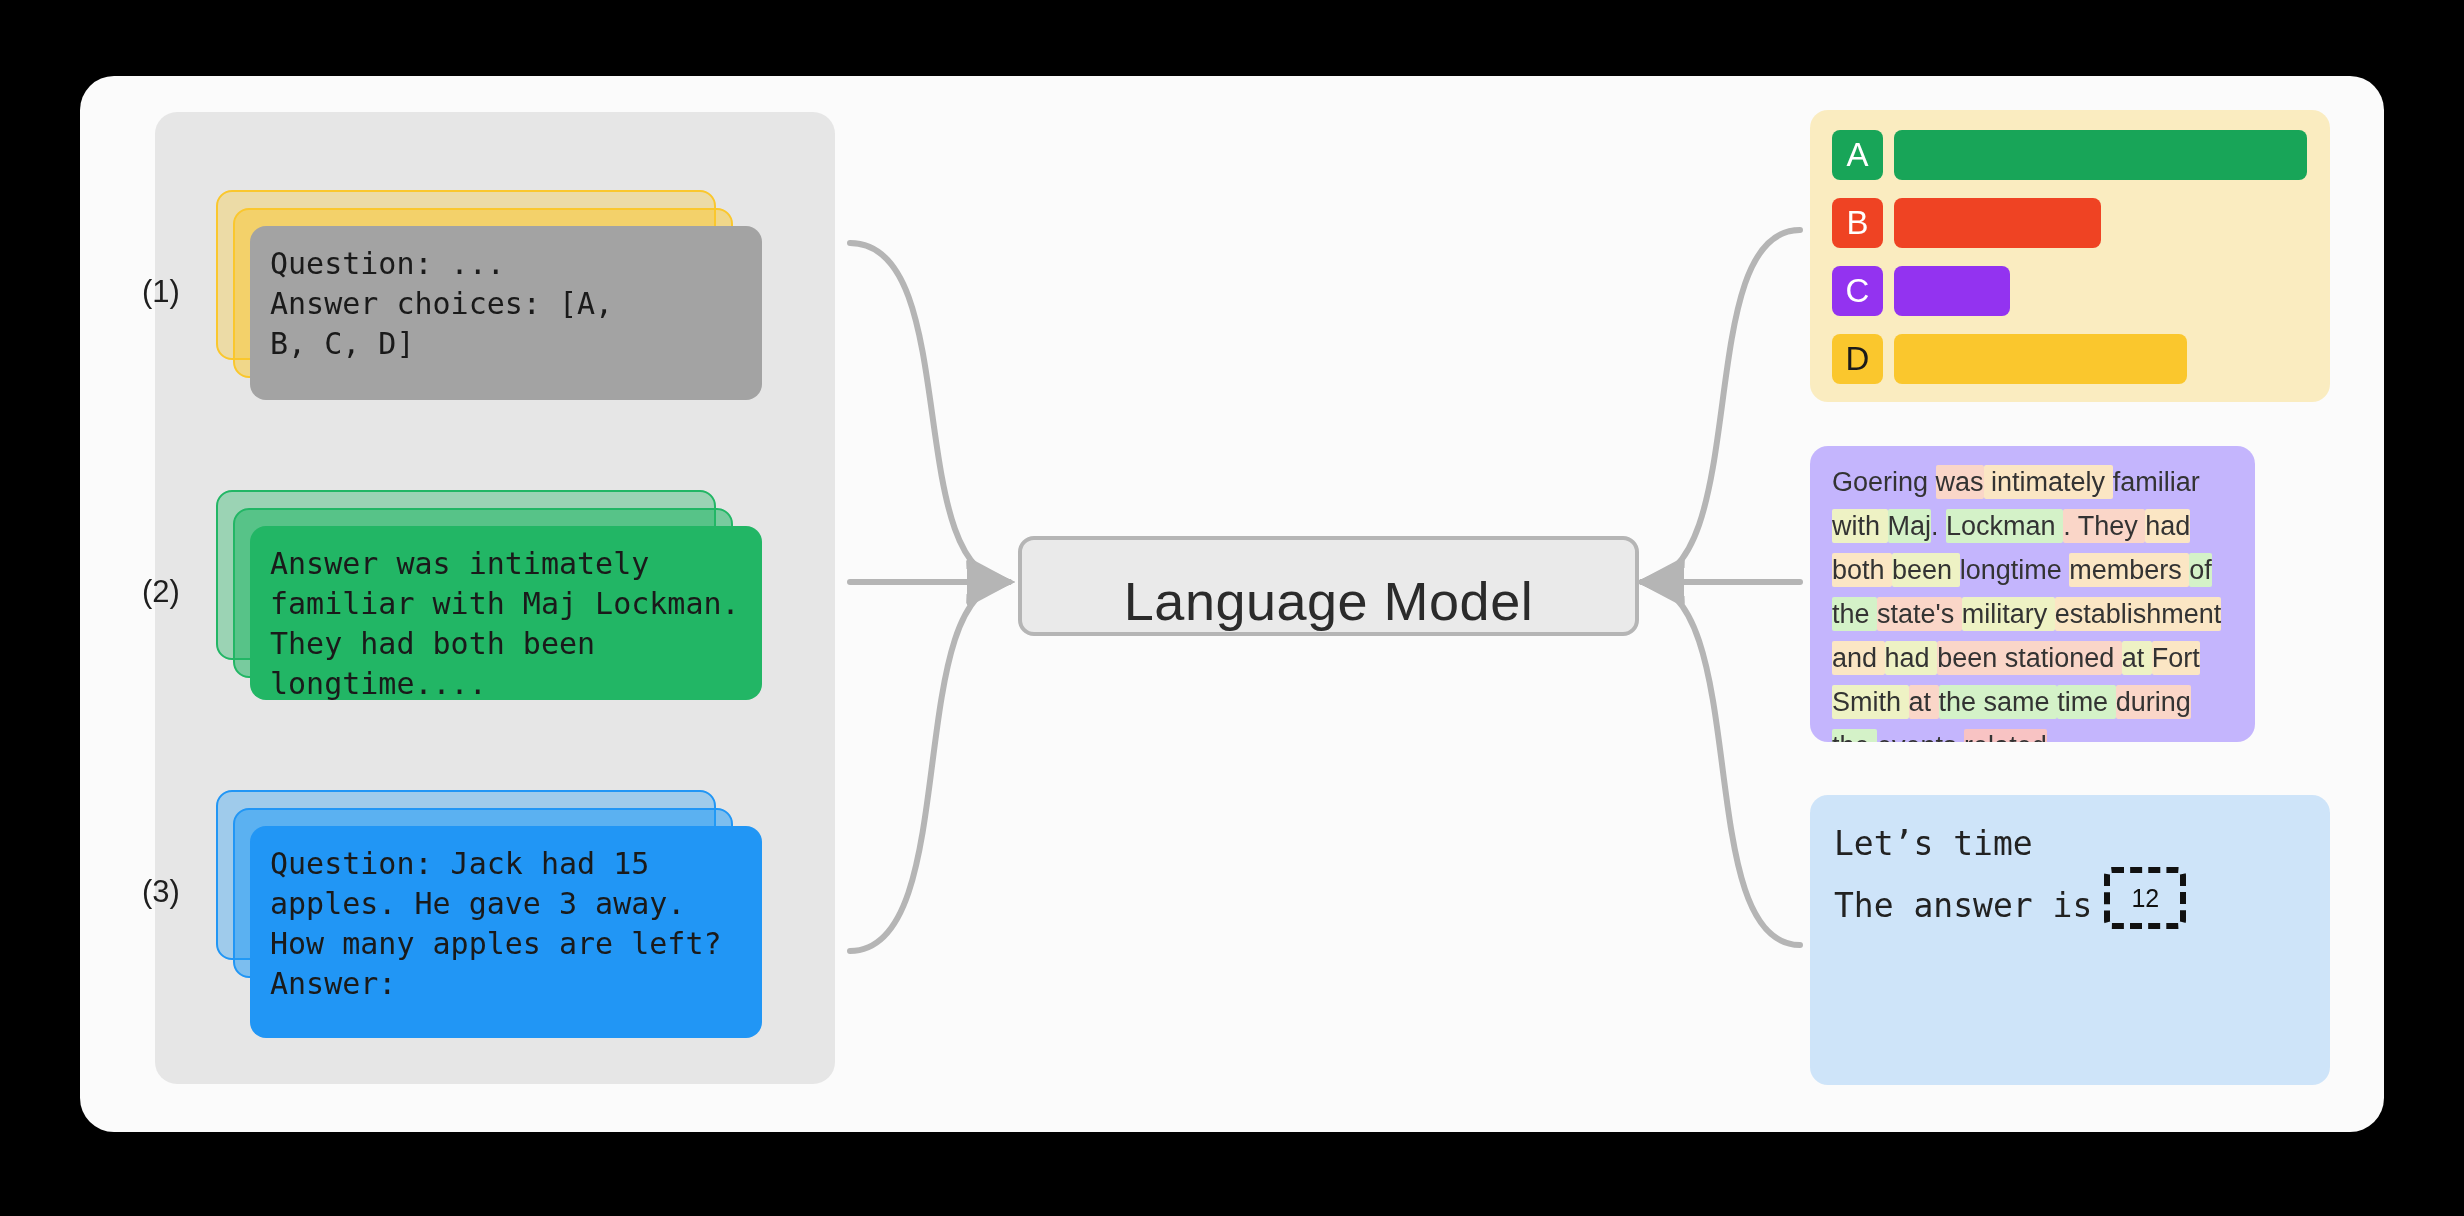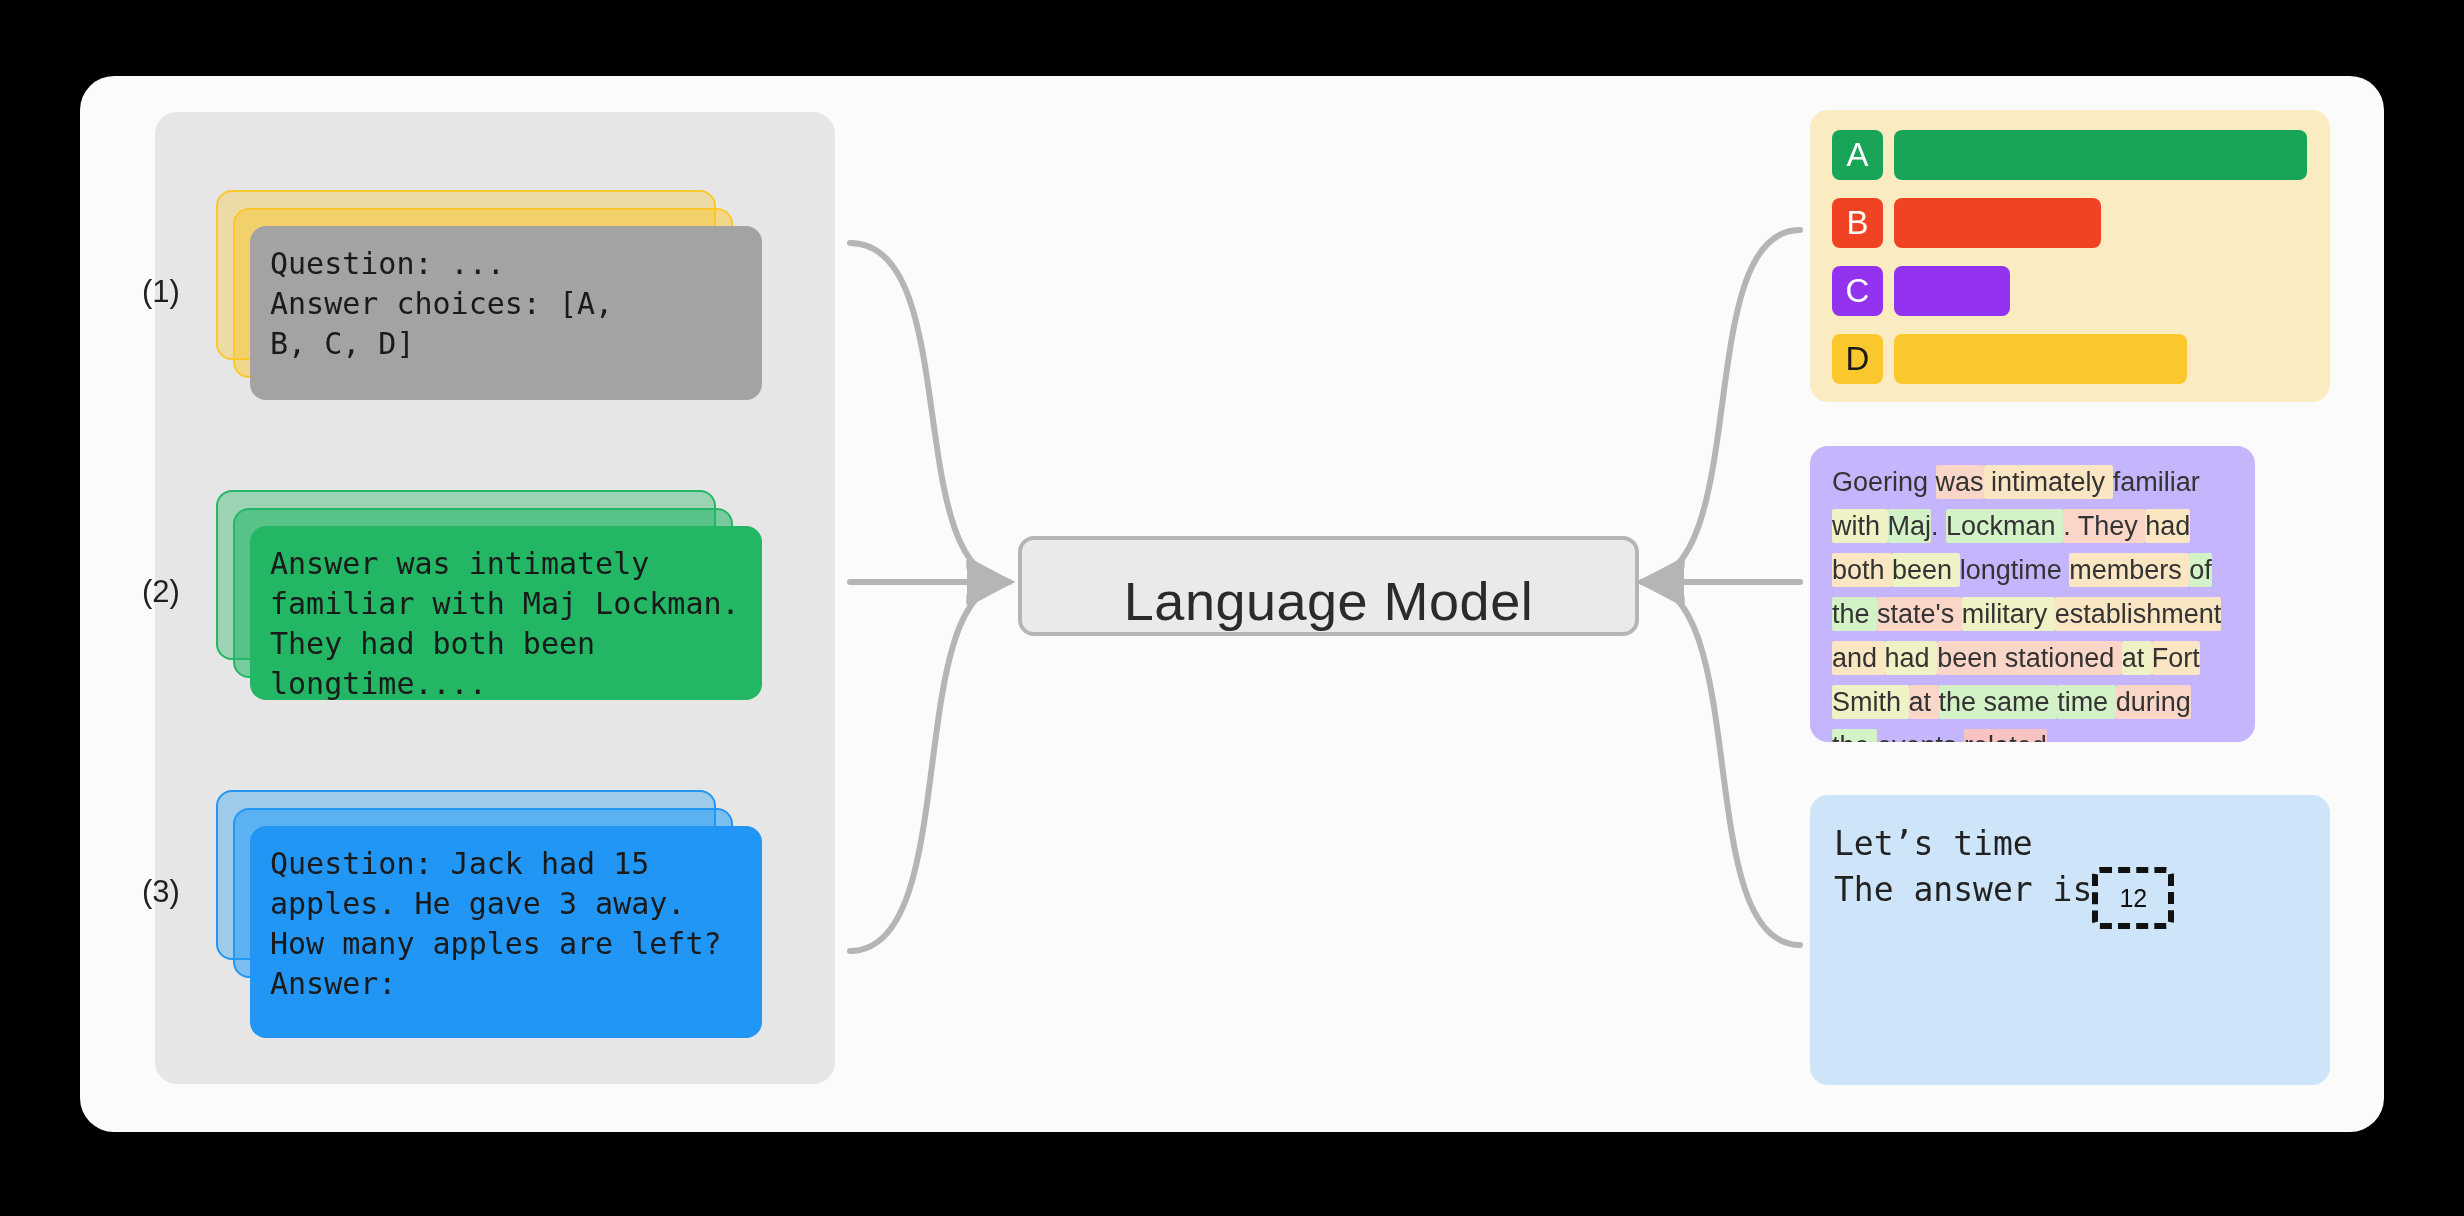--- a/index.html
+++ b/index.html
@@ -200,22 +200,22 @@
     border-radius: 18px;
     padding: 26px 24px;
     box-sizing: border-box;
     font-family: "DejaVu Sans Mono", monospace;
     font-size: 33px;
     line-height: 1.4;
     color: #222222;
   }
   #cot-line3 {
     display: flex;
-    align-items: flex-start;
-    gap: 0;
+    align-items: flex-end;
+    gap: 12px;
   }
   #answer-slot {
     display: inline-flex;
     align-items: center;
     justify-content: center;
     width: 82px;
     height: 62px;
     border: 6px dashed #111111;
     border-radius: 8px;
     font-family: "Liberation Sans", sans-serif;

